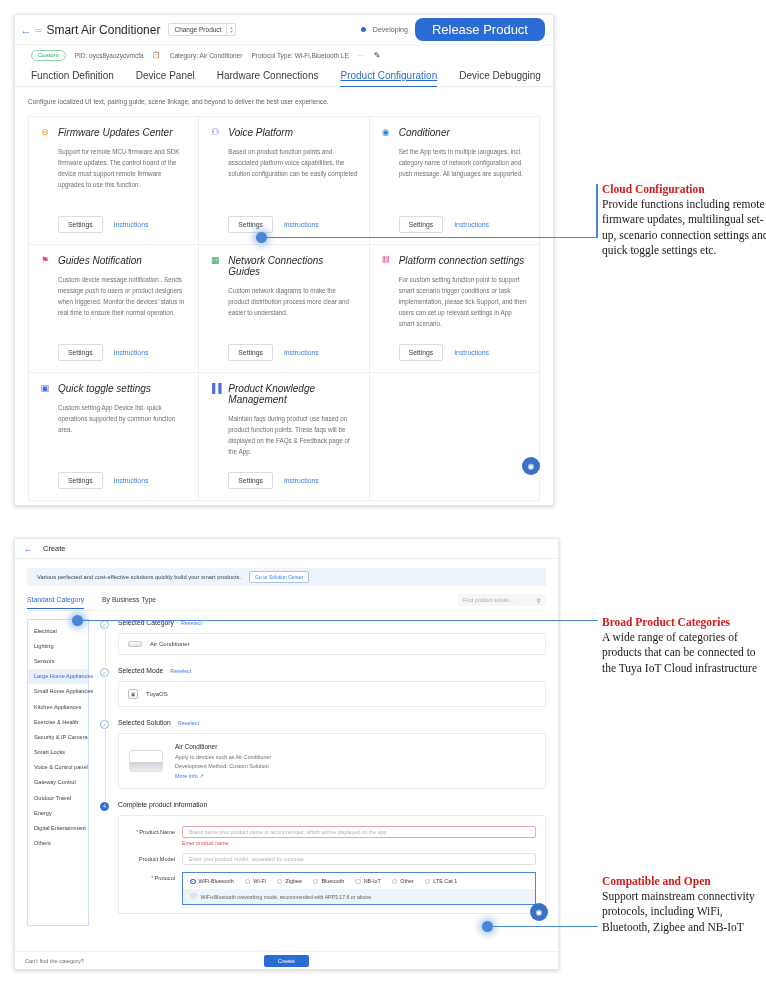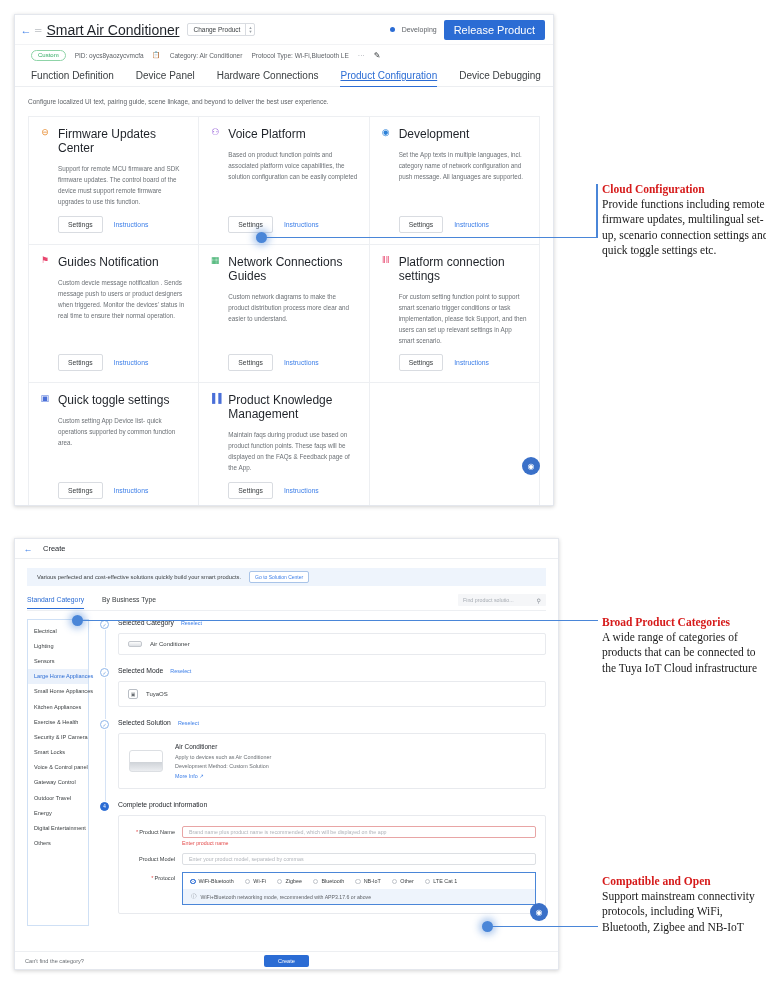--- a/index.html
+++ b/index.html
@@ -23,41 +23,41 @@
   #shot-bottom { left: 14px; top: 538px; width: 545px; height: 432px; }
 
   
   .hdr-row1 {
     display: flex; align-items: center;
     height: 30px; padding: 0 8px 0 4px;
     border-bottom: 1px solid #f2f3f5;
   }
   .back-arrow { color: #3d7fe8; font-size: 11px; width: 14px; text-align: center; }
   .dash { color: #9aa0a6; font-size: 9px; margin: 0 5px 0 2px; }
-  .prod-title { font-size: 14px; color: #1f2329; font-weight: 400; text-decoration: underline; }
+  .prod-title { font-size: 12px; color: #1f2329; font-weight: 400; }
   .change-prod {
     margin-left: 8px; display: flex; align-items: stretch;
     border: 1px solid #d9dce1; border-radius: 2px; height: 13px;
     background: #fff;
   }
   .change-prod .lbl {
     font-size: 6.5px; color: #3c4043; padding: 0 5px;
     display: flex; align-items: center; white-space: nowrap;
   }
   .change-prod .stp {
     border-left: 1px solid #d9dce1; width: 9px;
     display: flex; flex-direction: column; align-items: center; justify-content: center;
     font-size: 4px; color: #9aa0a6; line-height: 4px;
   }
   .hdr-right { margin-left: auto; display: flex; align-items: center; gap: 7px; }
   .dev-dot { width: 5px; height: 5px; border-radius: 50%; background: #2b6cd4; }
   .dev-label { font-size: 7px; color: #5f6368; }
   .release-btn {
-    background: #2b6cd4; color: #fff; font-size: 11px;
-    padding: 4px 10px; border-radius: 2px; white-space: nowrap;
+    background: #2b6cd4; color: #fff; font-size: 13px;
+    padding: 4px 17px; border-radius: 8px; white-space: nowrap;
   }
 
   .hdr-row2 {
     display: flex; align-items: center; gap: 9px;
     height: 20px; padding: 0 8px 0 16px;
   }
   .tag-custom {
     border: 1px solid #8fd4a8; color: #2faa62; background: #fff;
     font-size: 6px; border-radius: 8px; padding: 1.5px 6px;
   }
@@ -103,21 +103,21 @@
     padding: 10px 11px 11px 11px;
     display: flex; flex-direction: column;
     min-height: 128px;
   }
   .card-head { display: flex; align-items: flex-start; gap: 8px; margin-bottom: 8px; }
   .card-ic {
     width: 10px; height: 10px; flex: 0 0 10px; margin-top: 0px;
     display: flex; align-items: center; justify-content: center;
     font-size: 9px; line-height: 1;
   }
-  .card-title { font-size: 12px; color: #1f2329; }
+  .card-title { font-size: 10px; color: #1f2329; font-style: italic; }
   .card-desc {
     font-size: 6.3px; color: #6b7075; line-height: 1.75;
     margin-left: 18px; margin-bottom: 8px;
   }
   .card-actions { margin-top: auto; margin-left: 18px; display: flex; align-items: center; gap: 11px; }
   .btn-settings {
     border: 1px solid #d9dce1; background: #fff; border-radius: 2px;
     font-size: 6.8px; color: #3c4043; padding: 4px 9px;
   }
   .lnk-instr { font-size: 6.8px; color: #3d7fe8; }
@@ -375,21 +375,21 @@
           <div class="card-desc">Based on product function points and associated platform voice capabilities, the solution configuration can be easily completed</div>
           <div class="card-actions">
             <span class="btn-settings">Settings</span>
             <span class="lnk-instr">Instructions</span>
           </div>
         </div>
 
         <div class="card">
           <div class="card-head">
             <span class="card-ic" style="color:#2b80d8">◉</span>
-            <span class="card-title">Development</span>
+            <span class="card-title">Conditioner</span>
           </div>
           <div class="card-desc">Set the App texts in multiple languages, incl. category name of network configuration and push message. All languages are supported.</div>
           <div class="card-actions">
             <span class="btn-settings">Settings</span>
             <span class="lnk-instr">Instructions</span>
           </div>
         </div>
 
         <div class="card">
           <div class="card-head">

